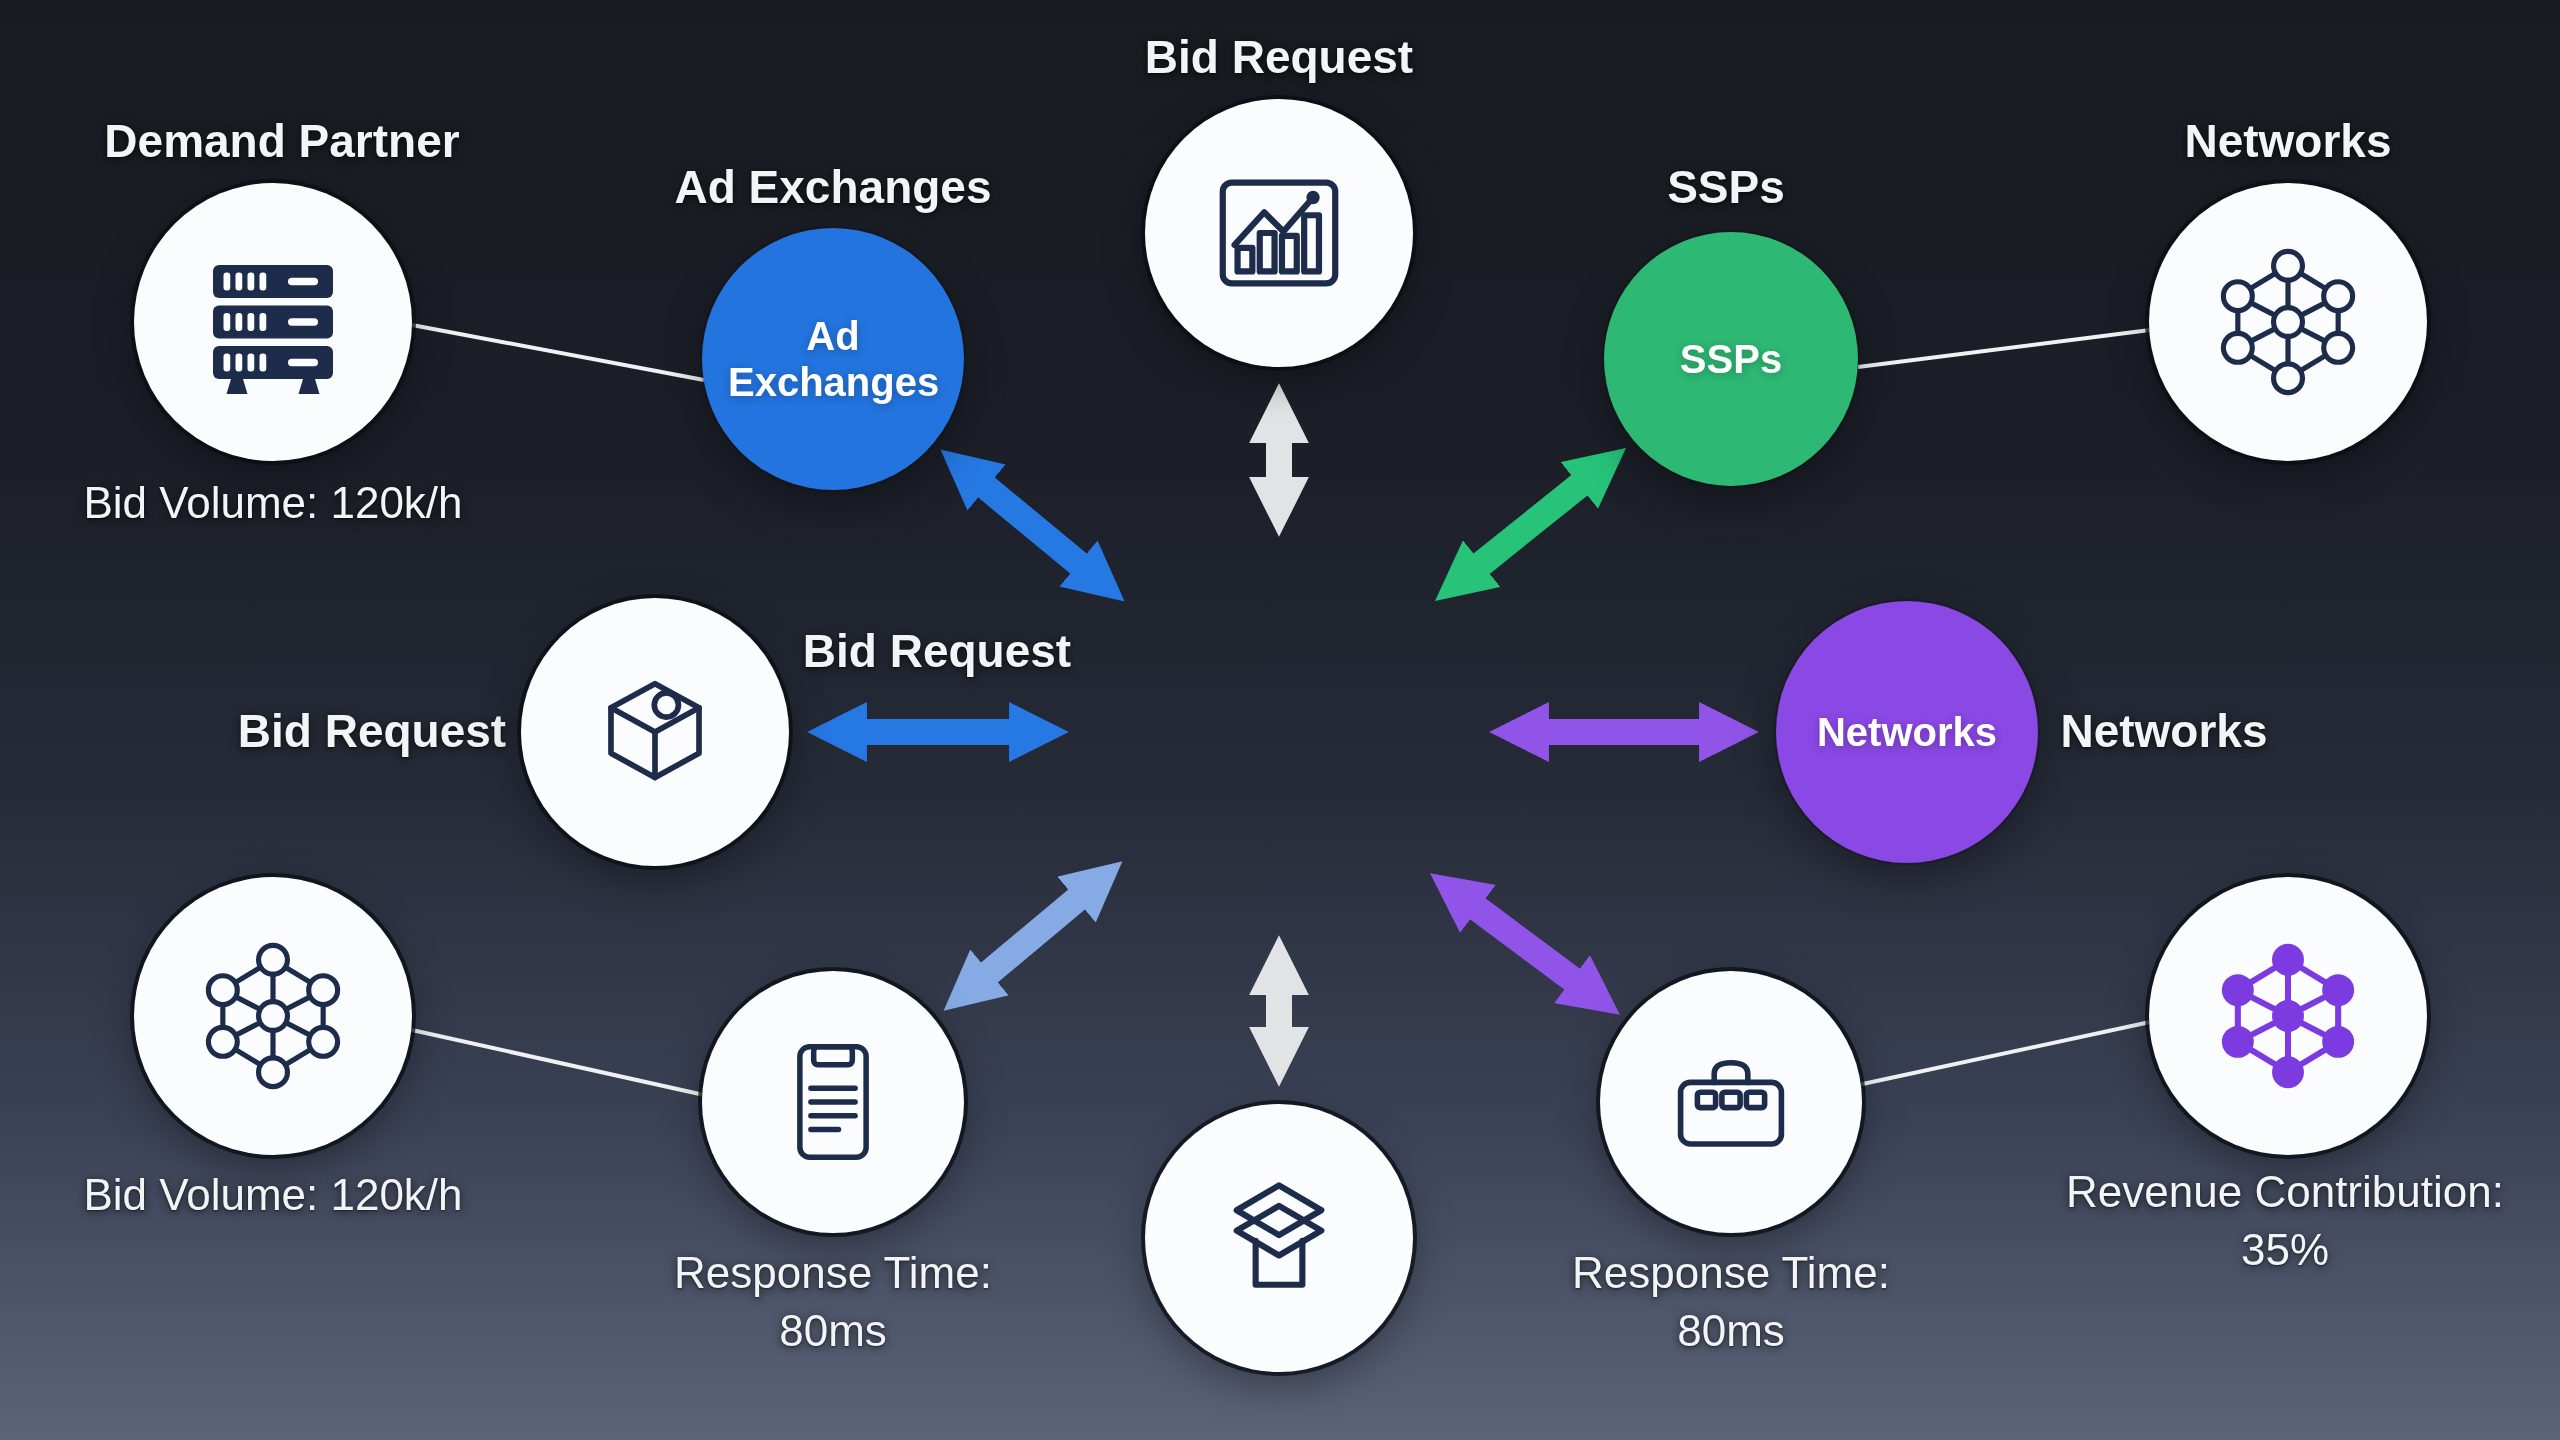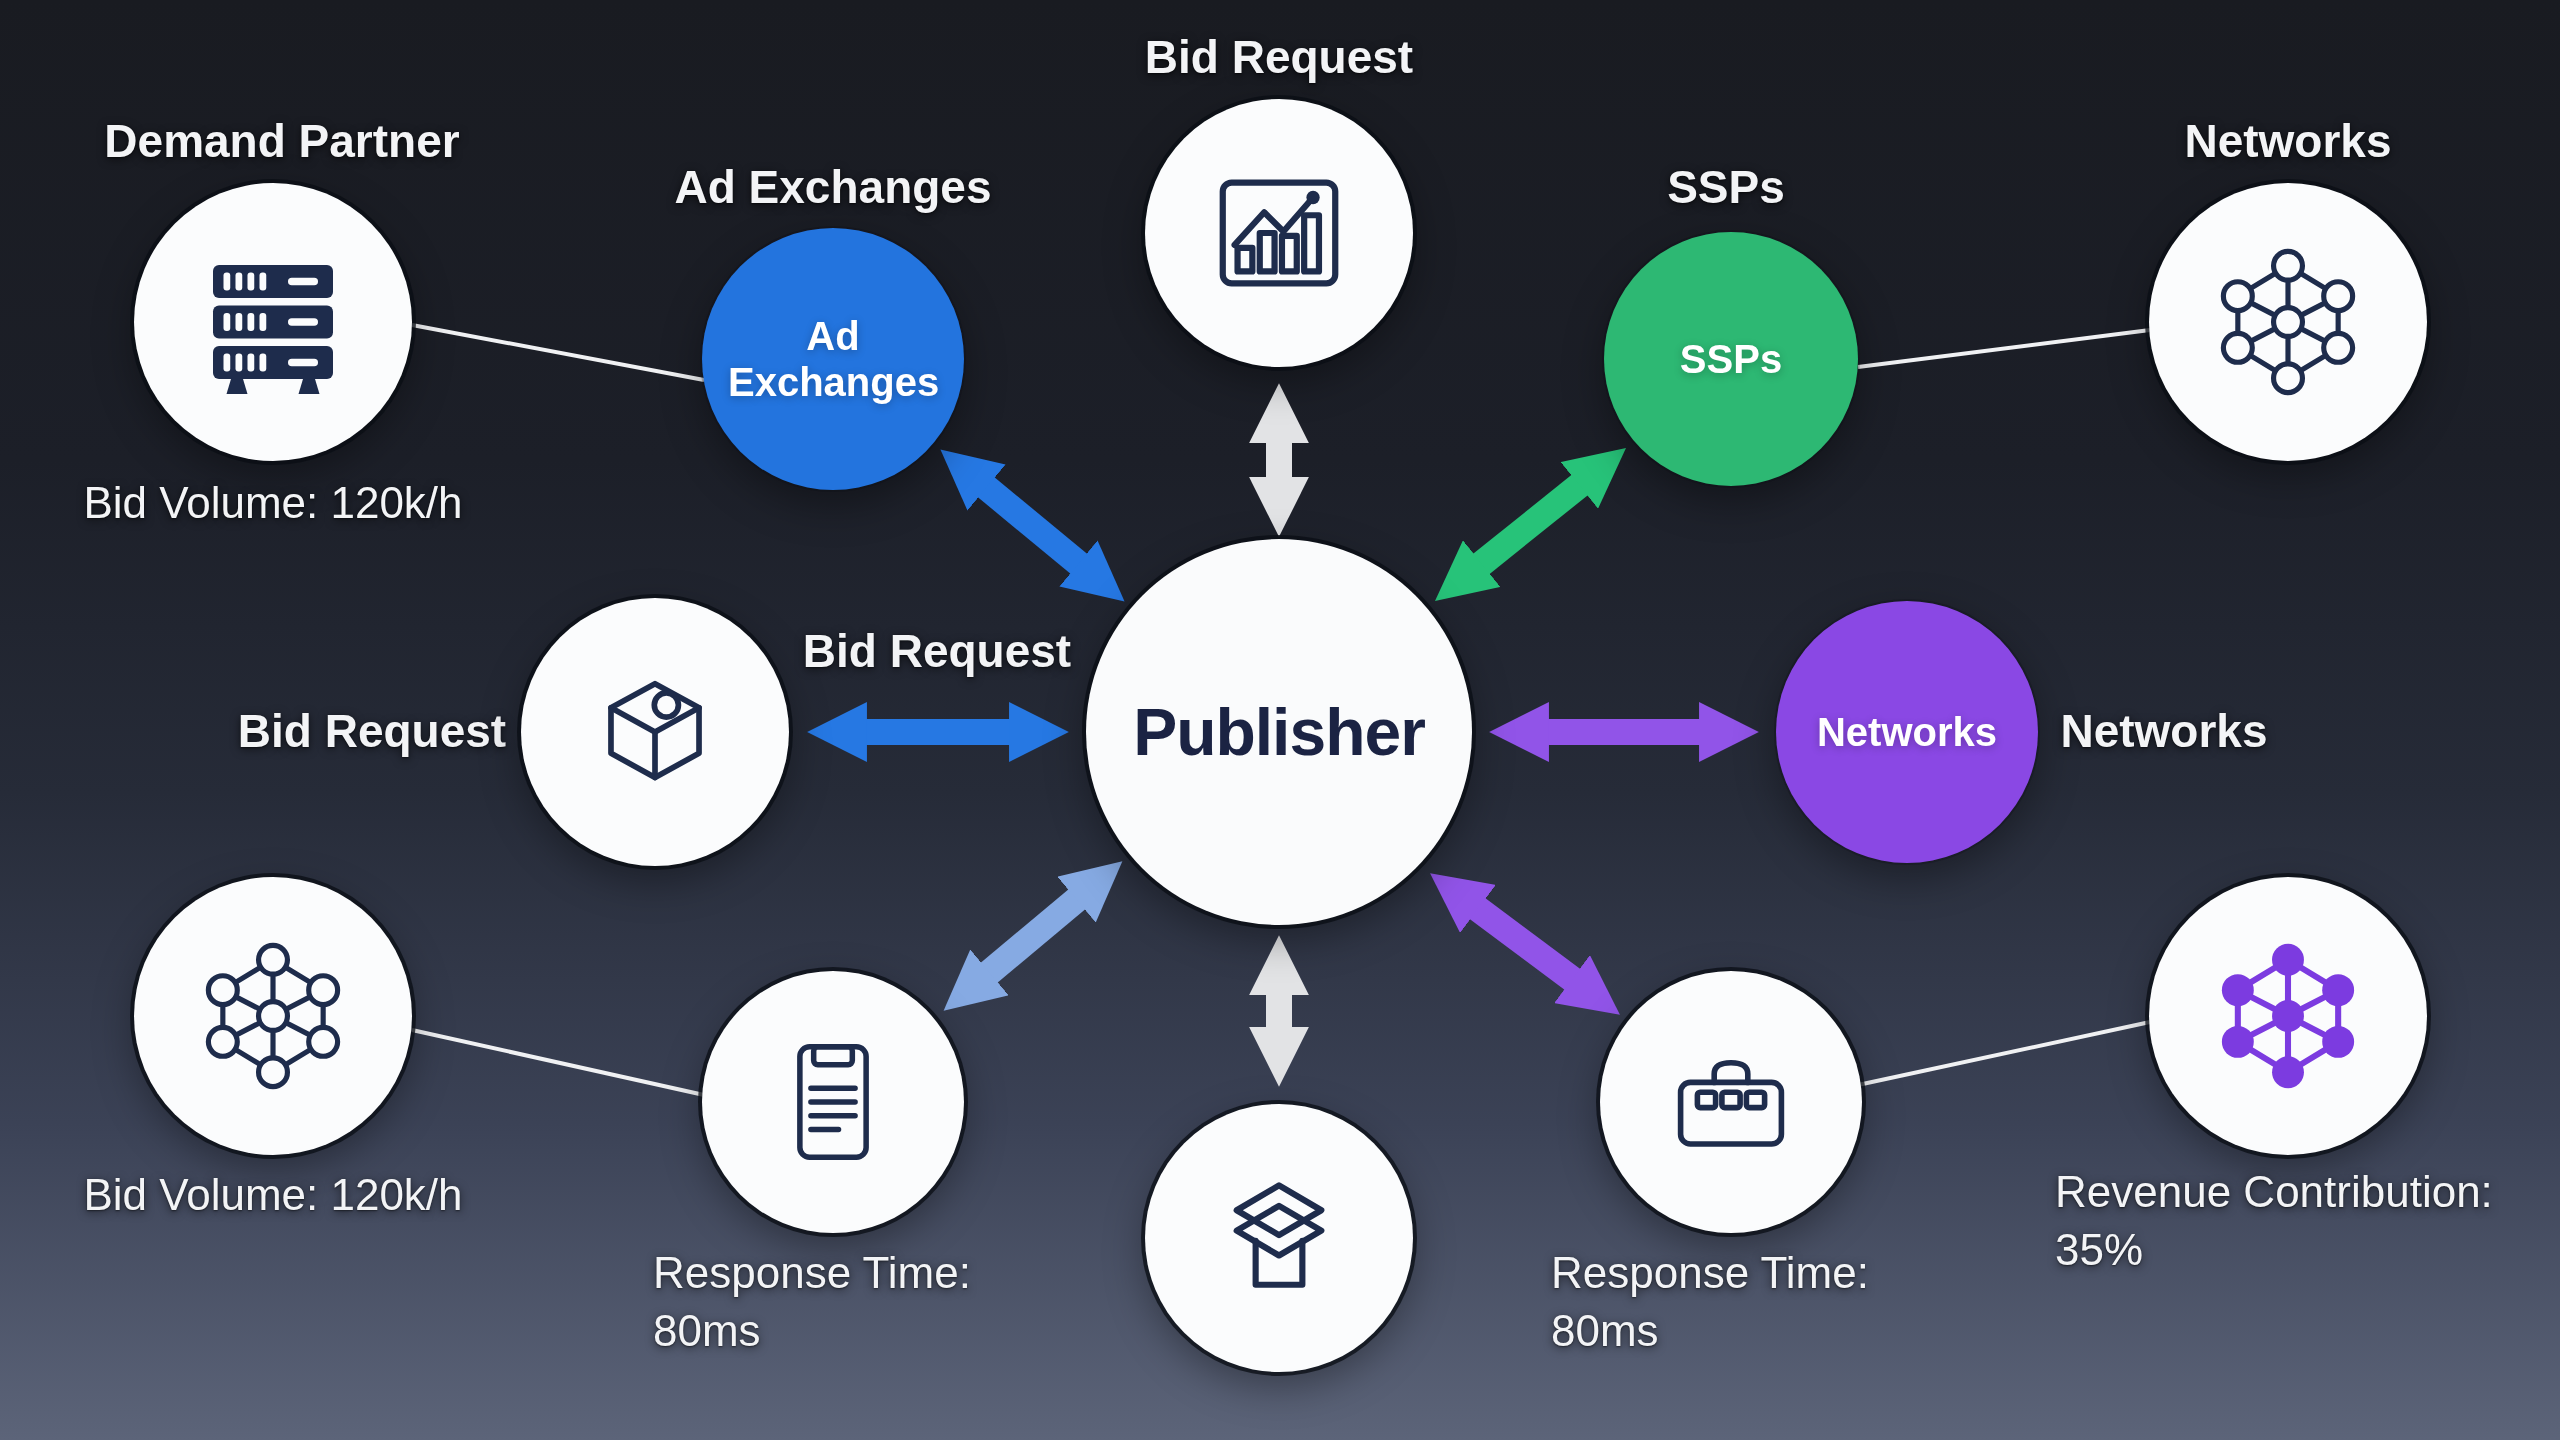--- a/index.html
+++ b/index.html
@@ -12,21 +12,21 @@
     position:absolute;border-radius:50%;background:#fbfcfd;
     display:flex;align-items:center;justify-content:center;
     box-shadow:0 0 0 4px rgba(10,13,20,.75), 0 14px 40px rgba(0,0,0,.35);
   }
   .node.colored{box-shadow:0 0 0 2px rgba(10,13,20,.25), 0 14px 40px rgba(0,0,0,.35);}
   .node .inner-label{
     color:#fff;font-weight:600;font-size:40px;line-height:1.15;text-align:center;
     max-width:210px;text-shadow:0 2px 8px rgba(0,0,0,.25);
   }
   .label{
-    position:absolute;transform:translateX(-50%);color:#f3f4f6;text-align:left;
+    position:absolute;transform:translateX(-50%);color:#f3f4f6;text-align:center;
     white-space:nowrap;text-shadow:0 2px 10px rgba(0,0,0,.6),0 1px 2px rgba(0,0,0,.5);
   }
   .title{font-size:46px;font-weight:600;}
   .metric{font-size:44px;font-weight:500;line-height:1.32;}
   .wrap{white-space:normal;}
   .w360{max-width:360px;width:360px;}
   .w460{max-width:460px;width:460px;}
   .publisher-text{
     color:#1b2343;font-size:66px;font-weight:700;letter-spacing:-1px;
     text-shadow:none;
@@ -154,23 +154,20 @@
         <path d="M50 16 L81 33 L50 50 L19 33 Z"></path>
         <path d="M19 33 V65 L50 82 V50"></path>
         <path d="M81 33 V65 L50 82"></path>
         <circle cx="58" cy="31" r="8.5"></circle>
       </g>
     </svg>
   </div>
 
   <div class="label title" style="left:937px;top:624px">Bid Request</div>
 
-  <div class="node" style="left:1086px;top:539px;width:386px;height:386px;background:#fafbfc">
-    <div class="publisher-text">Publisher</div>
-  </div>
 
 
   <div class="node colored" style="left:1776px;top:601px;width:262px;height:262px;background:#8a48e4">
     <div class="inner-label" style="max-width:240px">Networks</div>
   </div>
   <div class="label title" style="left:2164px;top:704px">Networks</div>
 
   <div class="node" style="left:134px;top:877px;width:278px;height:278px">
     <svg class="icon" width="152" height="152" viewBox="0 0 100 100">
       <g stroke="#1e2c4c" stroke-width="3.4" fill="none">

